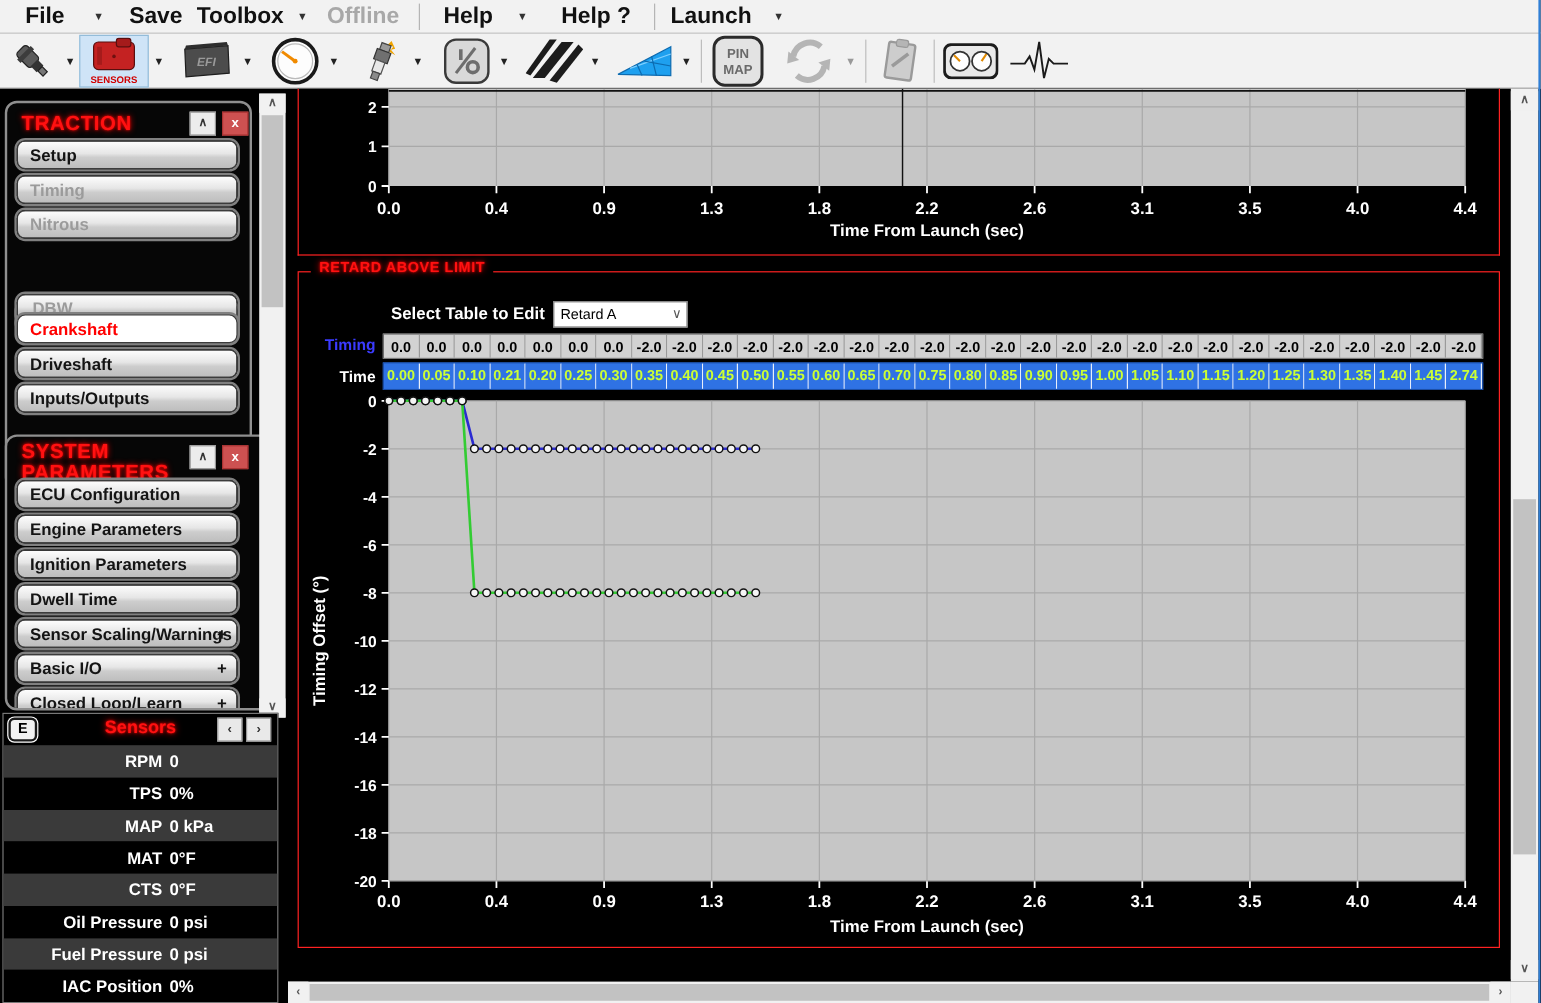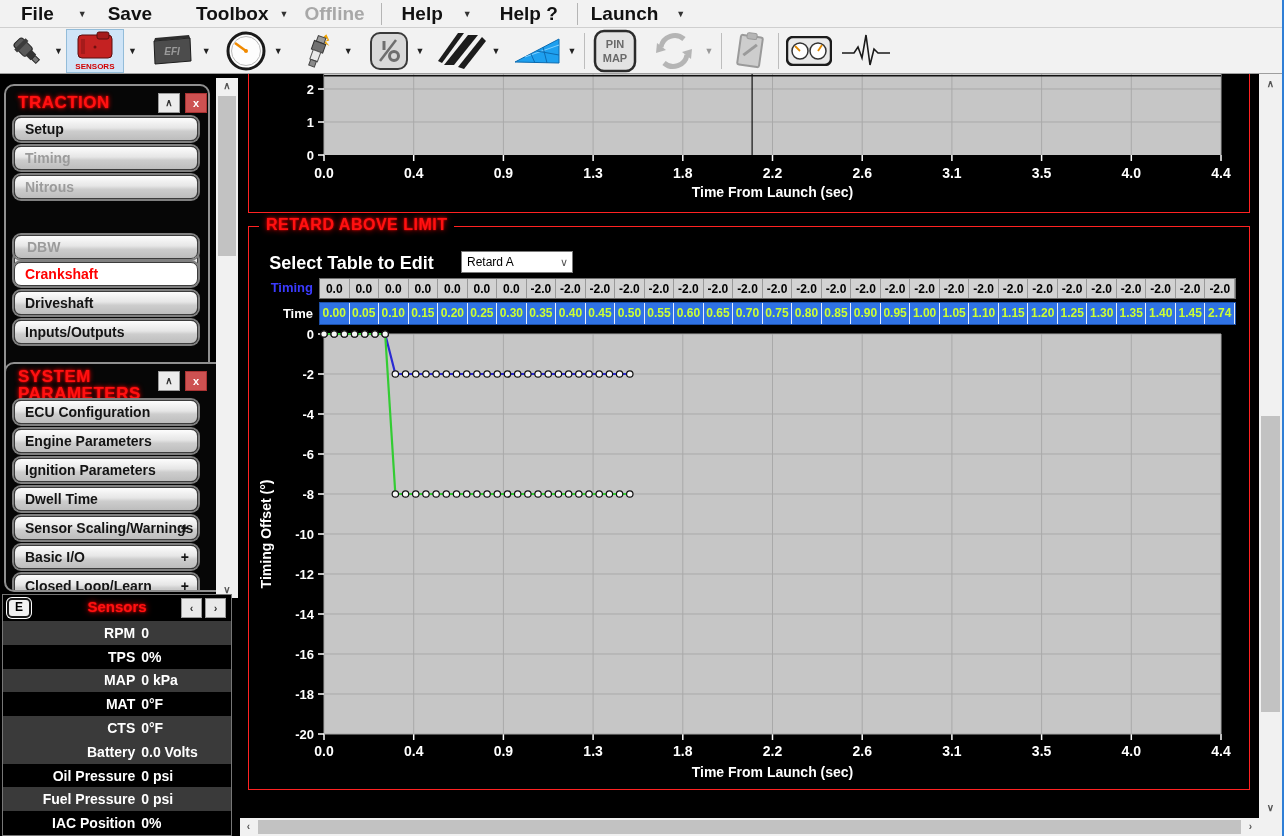--- a/index.html
+++ b/index.html
@@ -60,26 +60,26 @@
              color:#333; font-weight:bold; font-size:11px; text-align:center; line-height:18px; }
   #sensor-rows { position:absolute; left:0; top:26px; right:0; bottom:0; display:flex; flex-direction:column; }
   .srow { flex:1; display:flex; align-items:center; }
   .srow.shaded { background:#3a3a3a; }
   .srow .lab { width:58%; text-align:right; font-weight:bold; font-size:14px; color:#fff; }
   .srow .val { padding-left:6px; font-weight:bold; font-size:14px; color:#fff; }
 
   
   .red-panel { position:absolute; border:1px solid #ff2222; background:#000; }
   .rp-title { position:absolute; left:10px; top:-11px; background:#000; padding:0 7px;
-              font-weight:bold; font-size:16px; color:#ff1111; letter-spacing:.5px;
+              font-weight:bold; font-size:12px; color:#ff1111; letter-spacing:.5px;
               text-shadow:0 0 6px rgba(255,0,0,.95),0 0 2px #f00; }
   svg text { font-family:"Liberation Sans", sans-serif; font-weight:bold; fill:#fff; }
 
-  .sel-label { position:absolute; left:0; top:26px; width:205px; text-align:center;
-               font-weight:bold; font-size:18px; color:#fff; }
+  .sel-label { position:absolute; left:0; top:26px; width:205px; text-align:right;
+               font-weight:bold; font-size:14px; color:#fff; }
   .dropdown { position:absolute; left:212px; top:24px; width:112px; height:22px; background:#fff;
               border:1px solid #7a7a7a; font-size:12px; color:#000; line-height:20px; padding-left:5px; }
   .dropdown .dd-caret { position:absolute; right:4px; top:0; color:#555; font-size:11px; }
 
   .row-label { position:absolute; width:64px; text-align:right; font-weight:bold; font-size:13px; }
   #timing-label { color:#3b3bff; }
   #time-label  { color:#fff; }
   .cells { position:absolute; left:70px; width:917px; display:grid; grid-template-columns:repeat(31,1fr); }
   #timing-cells { top:51px; height:21px; border:1px solid #6e6e6e; background:#d2d2d2; }
   #timing-cells .cell { border-right:1px solid #9a9a9a; color:#000; background:#d2d2d2; }
@@ -91,21 +91,21 @@
 </style>
 </head>
 <body>
 
 <div id="app">
 
   <div class="menubar">
     <span class="menu-item" style="margin-left:21px">File</span>
     <span class="m-caret" style="margin-left:24px">▼</span>
     <span class="menu-item" style="margin-left:21px">Save</span>
-    <span class="menu-item" style="margin-left:44px">Toolbox</span>
+    <span class="menu-item" style="margin-left:12px">Toolbox</span>
     <span class="m-caret" style="margin-left:11px">▼</span>
     <span class="menu-item disabled" style="margin-left:16px">Offline</span>
     <span class="m-sep" style="margin-left:16px"></span>
     <span class="menu-item" style="margin-left:20px">Help</span>
     <span class="m-caret" style="margin-left:20px">▼</span>
     <span class="menu-item" style="margin-left:28px">Help ?</span>
     <span class="m-sep" style="margin-left:19px"></span>
     <span class="menu-item" style="margin-left:13px">Launch</span>
     <span class="m-caret" style="margin-left:18px">▼</span>
   </div>
@@ -249,21 +249,21 @@
 
   <div class="side-panel" style="left:4px;top:84px;width:206px;height:324px">
     <div class="panel-title" style="left:12px;top:8px">TRACTION</div>
     <div class="pbtn-min" style="left:152px;top:7px">∧</div>
     <div class="pbtn-x" style="left:179px;top:7px">x</div>
     <div id="traction-buttons">
         <div class="sbtn" style="top: 31px;">Setup</div>
         <div class="sbtn disabled" style="top: 60px;">Timing</div>
         <div class="sbtn disabled" style="top: 89px;">Nitrous</div>
         <div class="sbtn disabled" style="top: 118px; margin-top: 48px;">Boost</div>
-        <div class="sbtn disabled" style="top: 149px; padding-left: 12px;">DBW</div>
+        <div class="sbtn disabled" style="top: 159px; padding-left: 12px;">DBW</div>
         <div class="sbtn active" style="top: 176px;">Crankshaft</div>
         <div class="sbtn" style="top: 205px;">Driveshaft</div>
         <div class="sbtn" style="top: 234px;">Inputs/Outputs</div>
       </div>
   </div>
 
   <div class="side-panel" style="left:4px;top:362px;width:232px;height:230px">
     <div class="panel-title" style="left:12px;top:4px">
       <div>SYSTEM</div>
       <div>PARAMETERS</div>
@@ -308,24 +308,20 @@
           <span class="lab">MAP</span>
           <span class="val">0 kPa</span>
         </div>
         <div class="srow">
           <span class="lab">MAT</span>
           <span class="val">0°F</span>
         </div>
         <div class="srow shaded">
           <span class="lab">CTS</span>
           <span class="val">0°F</span>
-        </div>
-        <div class="srow shaded">
-          <span class="lab">Battery</span>
-          <span class="val">0.0 Volts</span>
         </div>
         <div class="srow">
           <span class="lab">Oil Pressure</span>
           <span class="val">0 psi</span>
         </div>
         <div class="srow shaded">
           <span class="lab">Fuel Pressure</span>
           <span class="val">0 psi</span>
         </div>
         <div class="srow">
@@ -426,21 +422,21 @@
         <div class="cell">-2.0</div>
         <div class="cell">-2.0</div>
         <div class="cell">-2.0</div>
         <div class="cell">-2.0</div>
         <div class="cell">-2.0</div>
       </div>
     <div class="cells" id="time-cells">
         <div class="cell">0.00</div>
         <div class="cell">0.05</div>
         <div class="cell">0.10</div>
-        <div class="cell">0.15</div>
+        <div class="cell">0.21</div>
         <div class="cell">0.20</div>
         <div class="cell">0.25</div>
         <div class="cell">0.30</div>
         <div class="cell">0.35</div>
         <div class="cell">0.40</div>
         <div class="cell">0.45</div>
         <div class="cell">0.50</div>
         <div class="cell">0.55</div>
         <div class="cell">0.60</div>
         <div class="cell">0.65</div>

